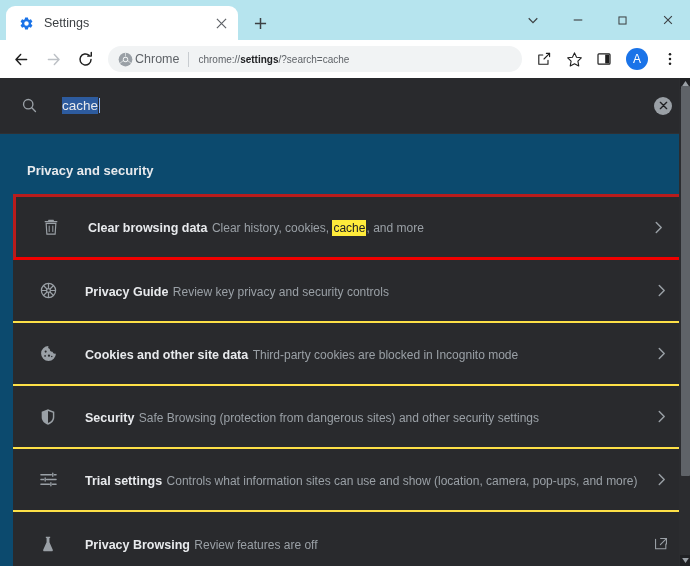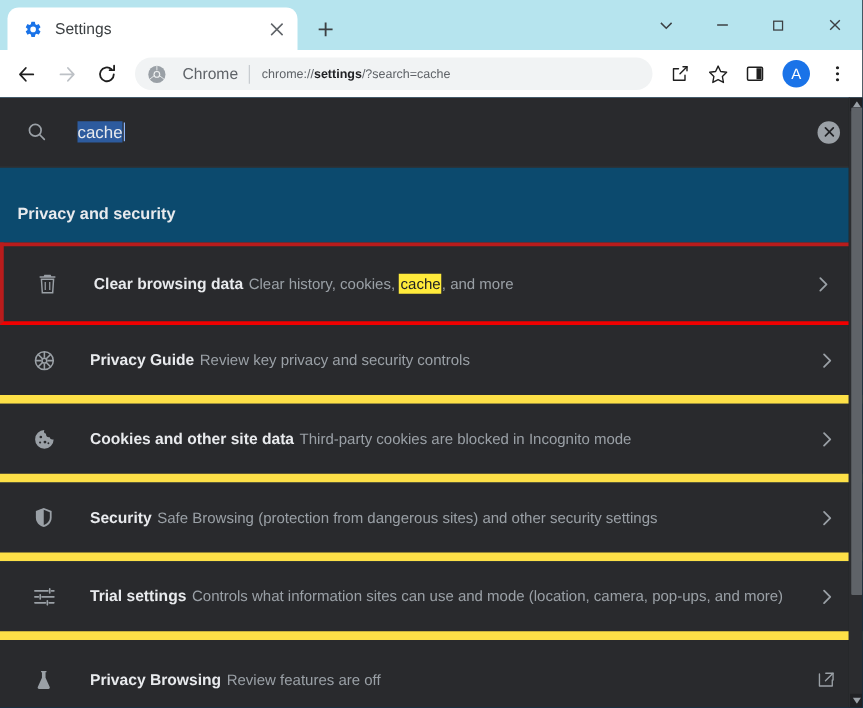--- a/index.html
+++ b/index.html
@@ -97,21 +97,21 @@
     margin: 0 6px;
     min-width: 0;
   }
   .chrome-chip {
     display: flex; align-items: center;
     flex: 0 0 auto;
   }
   .chrome-chip .lbl {
     font-size: 12.5px;
     color: #5f6368;
-    margin-left: 13px;
+    margin-left: 2px;
   }
   .chip-sep {
     width: 1px; height: 15px;
     background: #c8ccd0;
     margin: 0 9px;
   }
   .url {
     font-size: 10px;
     color: #5f6368;
     white-space: nowrap;
@@ -182,36 +182,37 @@
     color: #202124;
     display: flex; align-items: center; justify-content: center;
     font-size: 11px;
     flex: 0 0 18px;
   }
 
   .content {
     position: absolute;
     top: 57px; left: 0; right: 0; bottom: 0;
     overflow: hidden;
+    padding-left: 13px;
   }
   .section-title {
     font-size: 13px;
     color: #e8eaed;
     font-weight: bold;
     padding: 28px 0 16px 14px;
   }
   .rows { }
   .row {
     position: relative;
     display: flex;
     align-items: center;
     background: #292a2d;
     min-height: 63px;
     padding: 10px 20px 10px 24px;
-    border-bottom: 7px solid #fde047;
+    border-bottom: 2px solid #fde047;
   }
   .row-icon {
     width: 22px; height: 22px;
     flex: 0 0 22px;
     color: #9aa0a6;
     display: flex; align-items: center; justify-content: center;
     margin-right: 26px;
   }
   .row-text { flex: 1; min-width: 0; }
   .row-title {
@@ -487,21 +488,21 @@
 
       <div class="row">
         <span class="row-icon">
           <svg width="19" height="19" viewBox="0 0 20 20" stroke="#9aa0a6" stroke-width="1.4" fill="none" stroke-linecap="round">
             <path d="M2 5 L13 5 M16 5 L18 5 M2 10 L5 10 M8 10 L18 10 M2 15 L11 15 M14 15 L18 15"></path>
             <path d="M14.5 3.3 L14.5 6.7 M6.5 8.3 L6.5 11.7 M12.5 13.3 L12.5 16.7"></path>
           </svg>
         </span>
         <span class="row-text">
           <span class="row-title">Trial settings</span>
-          <span class="row-sub">Controls what information sites can use and mode (location, camera, pop-ups, and more)</span>
+          <span class="row-sub">Controls what information sites can use and show (location, camera, pop-ups, and more)</span>
         </span>
         <span class="row-arrow">
           <svg width="9" height="13" viewBox="0 0 10 14" stroke="#9aa0a6" stroke-width="1.6" fill="none" stroke-linecap="round" stroke-linejoin="round">
             <path d="M2.5 1.5 L8 7 L2.5 12.5"></path>
           </svg>
         </span>
       </div>
 
       <div class="row nodiv">
         <span class="row-icon">

